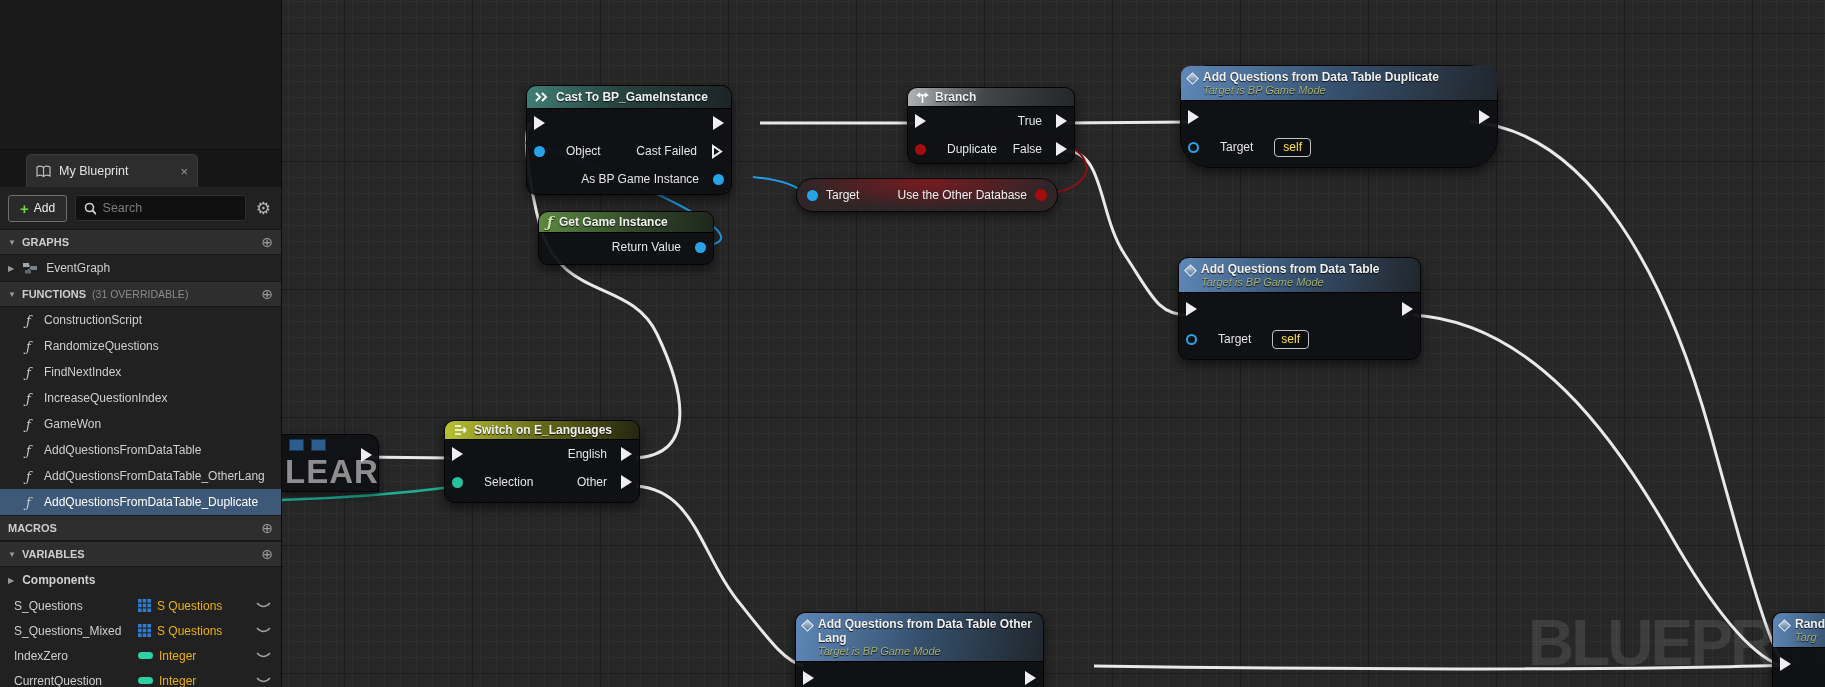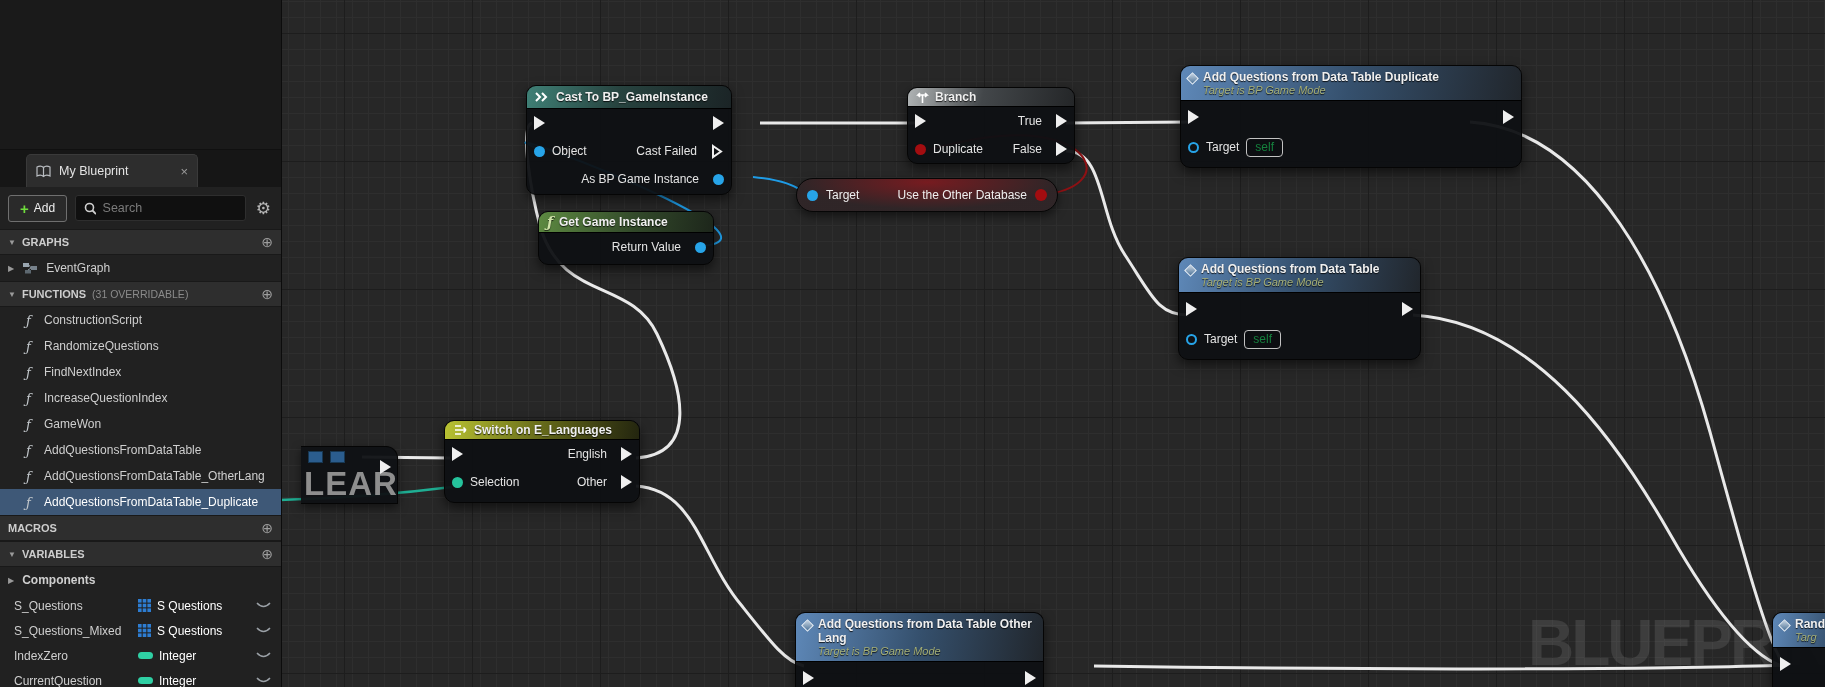--- a/index.html
+++ b/index.html
@@ -30,41 +30,41 @@
   .nhead .sub { display:block; font-weight:normal; font-style:italic; font-size:11px; color:#a3ad76; }
   .nhead.two { align-items:flex-start; }
   .h-cast   { background:linear-gradient(100deg,#3f8076 0%,#27433f 45%,#1b2426 100%); }
   .h-pure   { background:linear-gradient(100deg,#5d8a41 0%,#32492a 55%,#1d261b 100%); }
   .h-branch { background:linear-gradient(100deg,#b0b4b5 0%,#43474a 45%,#242628 100%); }
   .h-func   { background:linear-gradient(100deg,#5e88b8 0%,#35506d 50%,#21262c 100%); }
   .h-switch { background:linear-gradient(100deg,#b9c232 0%,#5d6118 55%,#23250f 100%); }
 
   .nrow { display:flex; align-items:center; justify-content:space-between;
     height:28px; padding:0 7px; }
-  .pin-l { display:flex; align-items:center; gap:7px; }
+  .pin-l { display:flex; align-items:center; gap:21px; }
   .pin-r { display:flex; align-items:center; gap:14px; margin-left:auto; }
   .pe { width:0; height:0; border:7px solid transparent; border-right:0;
     border-left:11px solid #efefef; }
   .pc { width:11px; height:11px; border-radius:50%; }
   .pc.blue { background:#27a4e8; }
   .pc.blue-hollow { background:transparent; border:2.5px solid #27a4e8; }
   .pc.red { background:#a30d10; }
   .pc.teal { background:#25c39c; }
   .selfbox { border:1px solid #c2c2c2; border-radius:4px; padding:1px 8px 2px;
-    color:#15803d; background:rgba(10,12,14,0.5); }
+    color:#fde047; background:rgba(10,12,14,0.5); }
 
   .getter { position:absolute; z-index:3; left:796px; top:178px; width:262px; height:34px;
     display:flex; align-items:center; gap:8px; padding:0 10px;
     border:1px solid #060606; border-radius:17px; color:#eee; font-size:12px;
     background:radial-gradient(ellipse 70% 120% at 50% 10%, rgba(160,18,24,0.65), rgba(60,14,16,0.25) 70%), #2b2d2f;
     box-shadow:0 4px 10px rgba(0,0,0,0.5); }
 
-  .clear-frag { position:absolute; z-index:3; left:282px; top:446px; width:97px; height:58px;
+  .clear-frag { position:absolute; z-index:3; left:282px; top:434px; width:97px; height:58px;
     background:rgba(16,18,21,0.96); border:1px solid #050505; border-left:none;
-    border-radius:0 12px 0 0; overflow:hidden; box-shadow:0 4px 10px rgba(0,0,0,0.5);margin-left:19px; }
+    border-radius:0 12px 0 0; overflow:hidden; box-shadow:0 4px 10px rgba(0,0,0,0.5); }
   .clear-frag .sq { position:absolute; top:4px; width:15px; height:12px; background:#2b5d8e; border:1px solid #173752; }
   .clear-frag .big { position:absolute; left:3px; top:18px; font-size:33px; font-weight:bold;
     color:#8e8e8e; letter-spacing:1px; }
   .clear-frag .pe { position:absolute; right:6px; top:13px; }
 
   .diamond { width:9px; height:9px; transform:rotate(45deg); flex:none;
     background:linear-gradient(135deg,#c6d3e0,#4e7499); border:1.5px solid #eef3f7; }
   .fnglyph { font-family:"DejaVu Serif", serif; font-style:italic; color:#cfe3a8; font-size:14px; font-weight:bold; }
 
   
@@ -92,21 +92,21 @@
     padding:0 8px; font-size:11px; font-weight:bold; color:#cdcdcd; }
   .sechead .note { font-weight:normal; color:#8b8b8b; font-size:10.5px; }
   .sechead .plus-c, .rowplus { margin-left:auto; color:#9d9d9d; font-size:14px; font-weight:normal; }
   .caret { color:#9a9a9a; font-size:8px; }
   .item { height:26px; display:flex; align-items:center; gap:8px; padding-left:8px; }
   .item.fn { padding-left:26px; }
   .item .fnic { color:#c3c8cc; font-family:"DejaVu Serif", serif; font-style:italic; font-size:13px; width:10px; }
   .item.selected { background:#3e5877; color:#fff; }
   .varrow { height:25px; display:flex; align-items:center; padding:0 10px 0 14px; gap:6px; }
   .varrow .vname { width:118px; }
-  .vtype { display:flex; align-items:center; gap:6px; color:#ffffff; }
+  .vtype { display:flex; align-items:center; gap:6px; color:#eab308; }
   .pill { width:15px; height:7px; border-radius:4px; background:#2fd0a4; }
   .eye { margin-left:auto; }
 </style>
 </head>
 <body>
 
 <div class="stage">
 
   <div class="graph-bg"></div>
   <div class="watermark">BLUEPRINT</div>
@@ -206,21 +206,21 @@
   </div>
 
   <div class="getter">
     <span class="pc blue"></span>
     <span>Target</span>
     <span style="flex:1"></span>
     <span>Use the Other Database</span>
     <span class="pc red" style="width:12px;height:12px;"></span>
   </div>
 
-  <div class="node" style="left:1180px;top:65px;width:342px;height:103px;">
+  <div class="node" style="left:1180px;top:65px;width:318px;height:103px;border-radius:30px;">
     <div class="nhead h-func two">
       <span class="diamond" style="margin-top:4px;"></span>
       <span><span>Add Questions from Data Table Duplicate</span>
         <span class="sub">Target is BP Game Mode</span></span>
     </div>
     <div class="nrow" style="height:32px;">
       <span class="pin-l">
           <span class="pe"></span>
         </span>
       <span class="pin-r">

